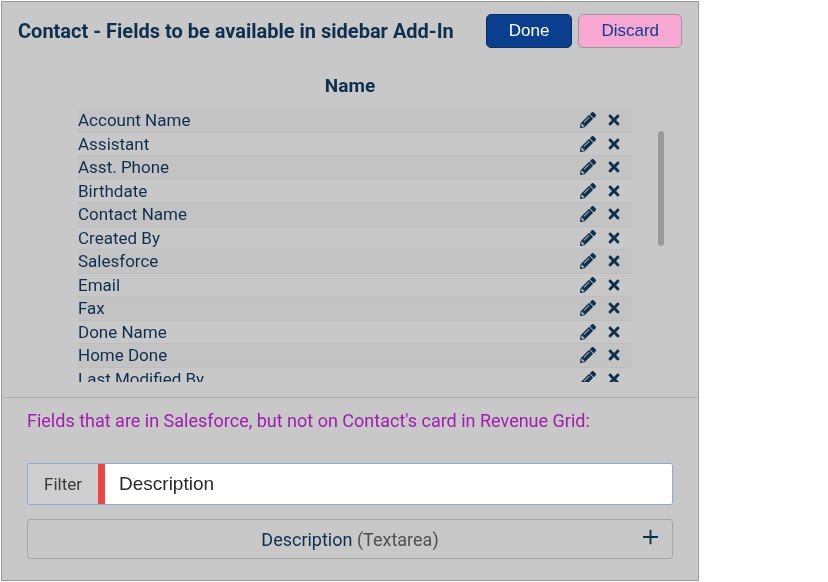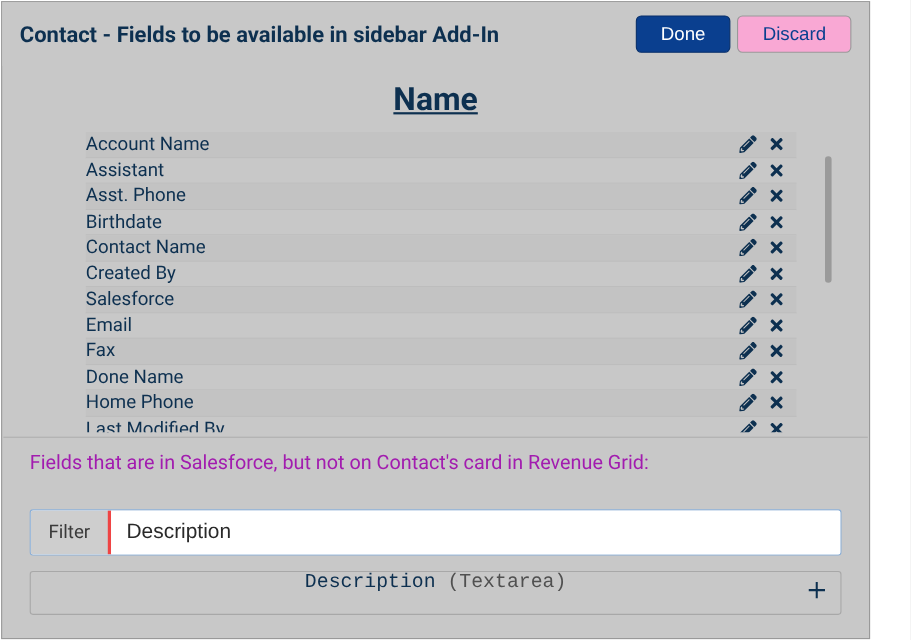--- a/index.html
+++ b/index.html
@@ -8,21 +8,21 @@
       padding: 0;
     }
     body {
       font-family: -apple-system, BlinkMacSystemFont, "Segoe UI", Roboto, Helvetica, Arial, sans-serif;
       background: #fff;
       width: 828px;
       height: 582px;
       overflow: hidden;
     }
     .dialog {
-      width: 790px;
+      width: 698px;
       height: 580px;
       border: 1px solid #999;
       background: #c8c8c8;
       position: relative;
       margin: 1px;
     }
     .dialog-header {
       display: flex;
       justify-content: space-between;
       align-items: center;
@@ -53,25 +53,24 @@
     .btn-secondary {
       background: #f9a8d4;
       border-color: #999;
       color: #0a3f8f;
     }
     .content {
       padding: 0 16px 10px 16px;
     }
     .section-title {
       text-align: center;
-      font-size: 29px;
+      font-size: 19px;
       font-weight: 700;
       color: #0d3050;
       margin: 14px 0 12px 0;
-      text-decoration: underline;
     }
     .fields-container {
       position: relative;
       height: 273px;
       overflow: hidden;
     }
     .fields-list {
       padding: 0 50px 0 60px;
     }
     .field-row {
@@ -146,41 +145,41 @@
       background: #fff;
       height: 42px;
     }
     .filter-label {
       background: #cecece;
       padding: 0 16px;
       display: flex;
       align-items: center;
       font-size: 17px;
       color: #3a3a3a;
-      border-right: 3px solid #ef4444;
+      border-right: 7px solid #ef4444;
     }
     .filter-input {
       flex: 1;
       border: none;
       outline: none;
       font-size: 19px;
       padding: 0 14px;
       color: #2a2a2a;
       background: #fff;
     }
     .result-row {
       border: 1px solid #a8a8a8;
       border-radius: 3px;
       height: 40px;
       display: flex;
+      align-items: center;
       justify-content: center;
       position: relative;
       background: #c8c8c8;
       cursor: pointer;
-      font-family: Liberation Mono, monospace;
     }
     .result-text {
       font-size: 18px;
       color: #0d3050;
     }
     .result-text .type {
       font-weight: 400;
       color: #505050;
     }
     .plus-icon {
@@ -357,21 +356,21 @@
                 </svg>
               </div>
               <div class="icon-btn">
                 <svg viewBox="0 0 352 512">
                   <path d="M242.7 256l100.1-100.1c12.3-12.3 12.3-32.2 0-44.5l-22.2-22.2c-12.3-12.3-32.2-12.3-44.5 0L176 189.3 75.9 89.2c-12.3-12.3-32.2-12.3-44.5 0L9.2 111.4c-12.3 12.3-12.3 32.2 0 44.5L109.3 256 9.2 356.1c-12.3 12.3-12.3 32.2 0 44.5l22.2 22.2c12.3 12.3 32.2 12.3 44.5 0L176 322.7l100.1 100.1c12.3 12.3 32.2 12.3 44.5 0l22.2-22.2c12.3-12.3 12.3-32.2 0-44.5L242.7 256z"></path>
                 </svg>
               </div>
             </div>
           </div>
           <div class="field-row">
-            <div class="field-name">Home Phone</div>
+            <div class="field-name">Home Done</div>
             <div class="field-actions">
               <div class="icon-btn">
                 <svg viewBox="0 0 512 512">
                   <path d="M497.9 142.1l-46.1 46.1c-4.7 4.7-12.3 4.7-17 0l-111-111c-4.7-4.7-4.7-12.3 0-17l46.1-46.1c18.7-18.7 49.1-18.7 67.9 0l60.1 60.1c18.8 18.7 18.8 49.1 0 67.9zM284.2 99.8L21.6 362.4.4 483.9c-2.9 16.4 11.4 30.6 27.8 27.8l121.5-21.3 262.6-262.6c4.7-4.7 4.7-12.3 0-17l-111-111c-4.8-4.7-12.4-4.7-17.1 0zM124.1 339.9c-5.5-5.5-5.5-14.3 0-19.8l154-154c5.5-5.5 14.3-5.5 19.8 0s5.5 14.3 0 19.8l-154 154c-5.5 5.5-14.3 5.5-19.8 0zM88 424h48v36.3l-64.5 11.3-31.1-31.1L51.7 376H88v48z"></path>
                 </svg>
               </div>
               <div class="icon-btn">
                 <svg viewBox="0 0 352 512">
                   <path d="M242.7 256l100.1-100.1c12.3-12.3 12.3-32.2 0-44.5l-22.2-22.2c-12.3-12.3-32.2-12.3-44.5 0L176 189.3 75.9 89.2c-12.3-12.3-32.2-12.3-44.5 0L9.2 111.4c-12.3 12.3-12.3 32.2 0 44.5L109.3 256 9.2 356.1c-12.3 12.3-12.3 32.2 0 44.5l22.2 22.2c12.3 12.3 32.2 12.3 44.5 0L176 322.7l100.1 100.1c12.3 12.3 32.2 12.3 44.5 0l22.2-22.2c12.3-12.3 12.3-32.2 0-44.5L242.7 256z"></path>
                 </svg>

